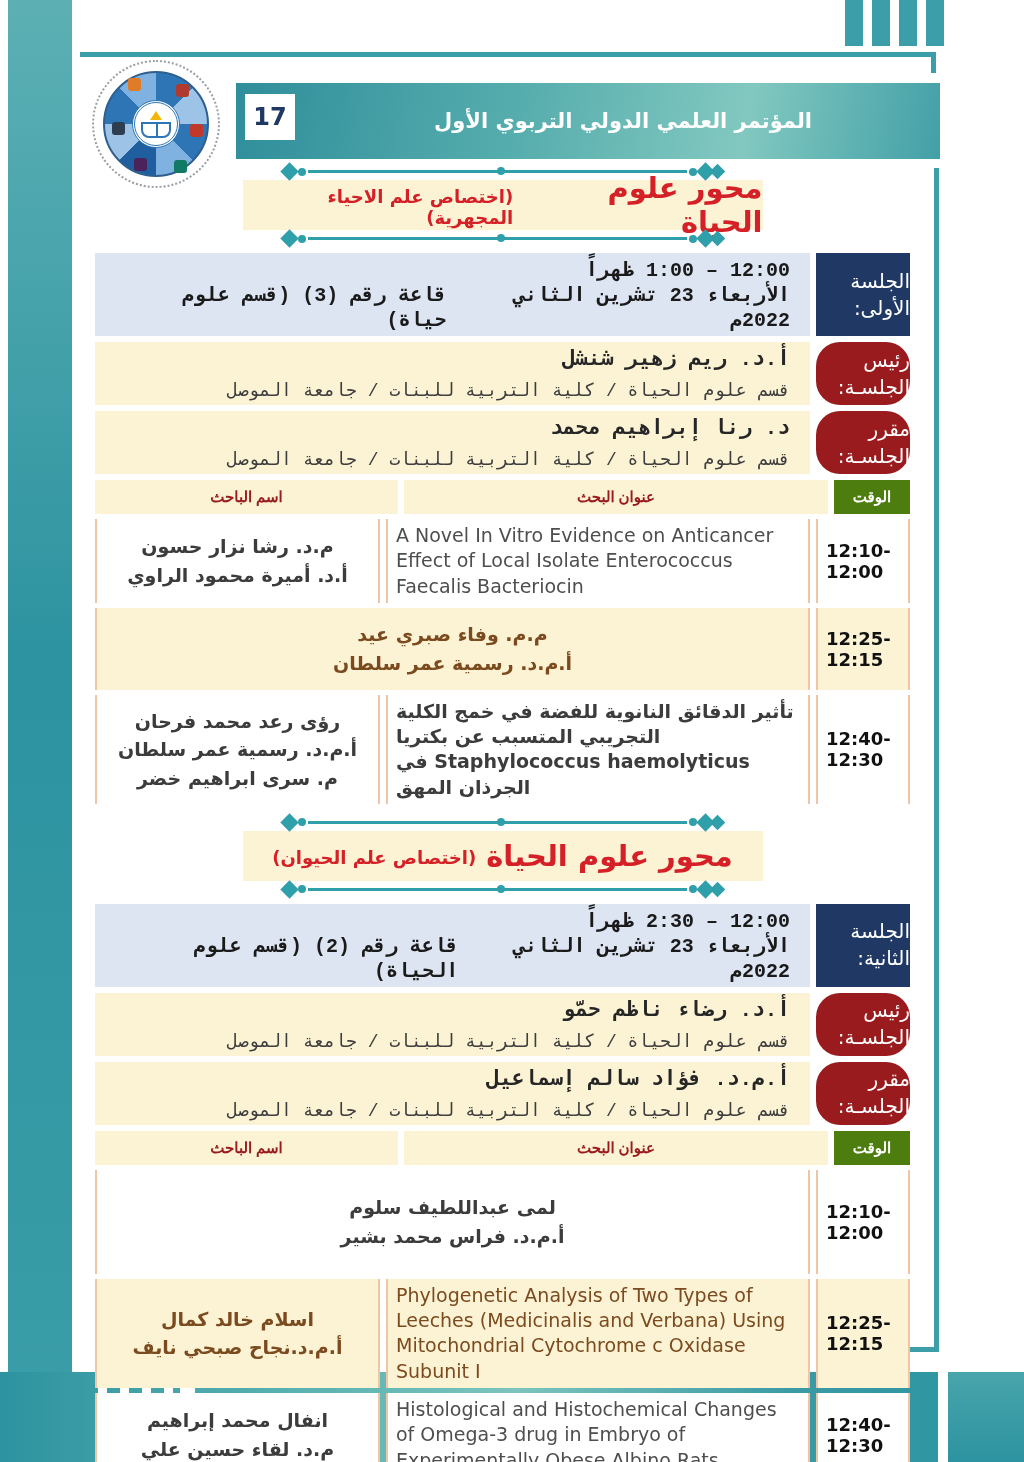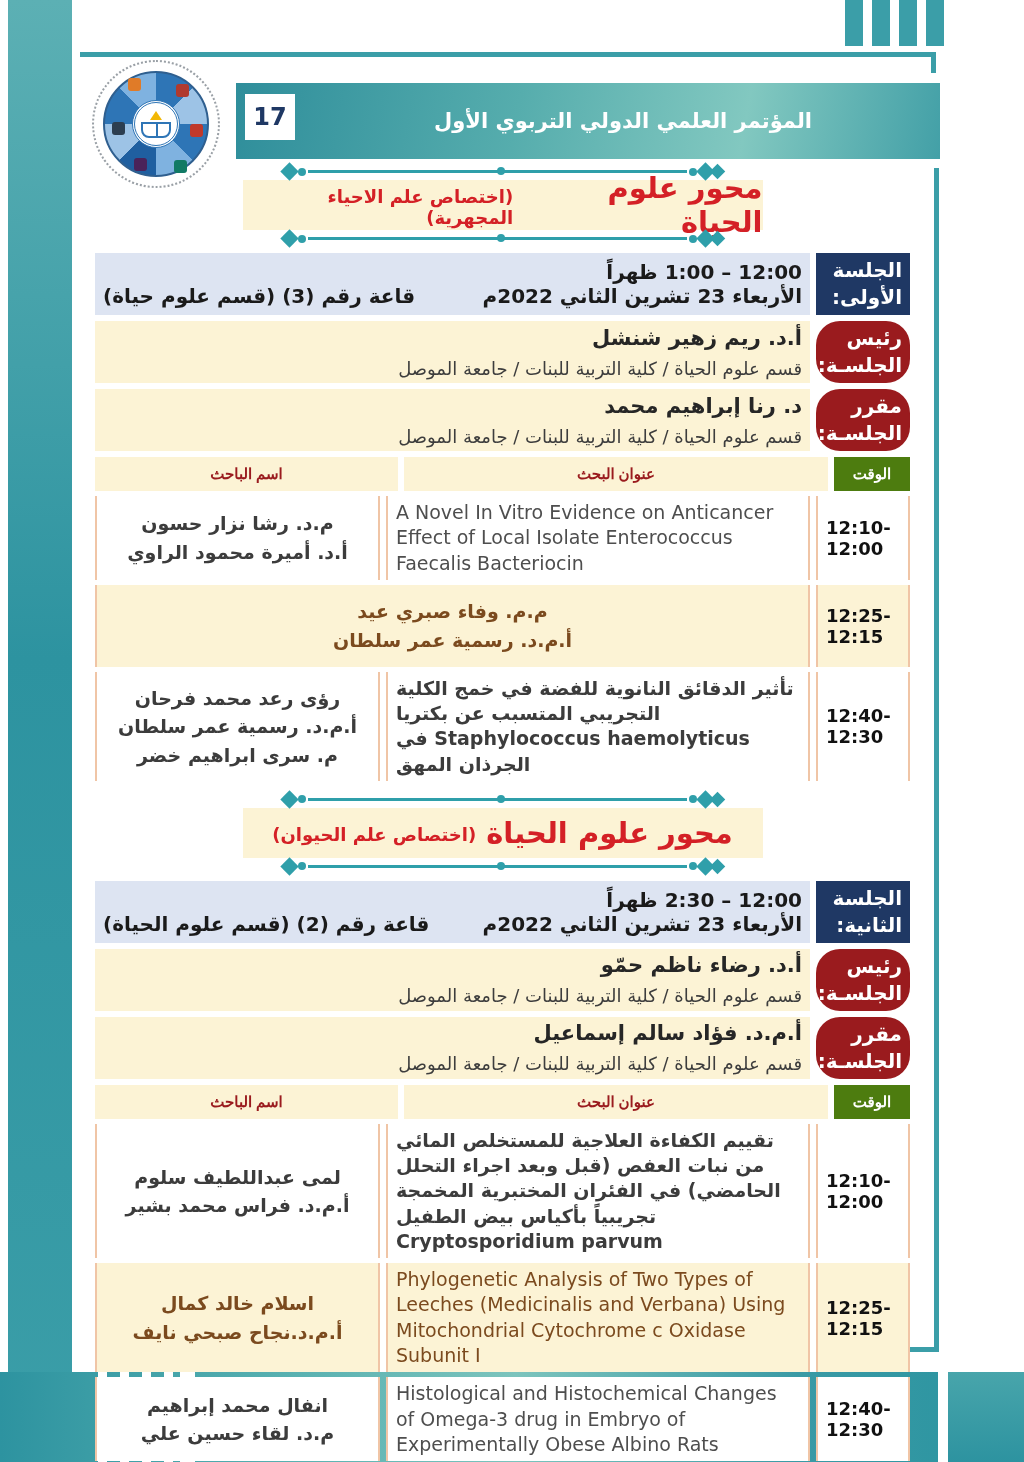--- a/index.html
+++ b/index.html
@@ -65,26 +65,26 @@
   .orn-line:after { content:""; position:absolute; left:50%; top:-3px; width:8px; height:8px; border-radius:50%; background:#2f9faa; }
   .dmd { width:11px; height:11px; background:#2f9faa; transform:rotate(45deg); flex:none; }
   .dmd.big { width:13px; height:13px; }
   .orn-dot { width:8px; height:8px; border-radius:50%; background:#2f9faa; flex:none; margin:0 2px; }
   .axis-title { width:520px; margin:0 auto 2px; background:#fcf3d5; height:50px;
                 display:flex; align-items:center; justify-content:center; gap:10px; direction:rtl; }
   .axis-title .t1 { color:#d42026; font-weight:bold; font-size:29px; }
   .axis-title .t2 { color:#d42026; font-weight:bold; font-size:18px; padding-top:4px; }
 
   .info-row { display:flex; direction:rtl; gap:6px; margin-bottom:6px; }
-  .info-label { width:94px; flex:none; color:#ffffff; font-weight:bold; font-size:20px;
-                padding:4px 8px; box-sizing:border-box; text-align:right; line-height:1.35;
-                display:flex; flex-direction:column; }
+  .info-label { width:94px; flex:none; color:#ffffff; font-weight:normal; font-size:20px;
+                padding:4px 0; box-sizing:border-box; text-align:right; line-height:1.35;
+                display:flex; flex-direction:column; justify-content:center; }
   .navy { background:#1f3864; }
   .dkred { background:#9a1b1e;border-radius:24px; }
-  .info-body { flex:1; padding:4px 8px; box-sizing:border-box; display:flex; flex-direction:column; justify-content:center; }
+  .info-body { flex:1; padding:4px 20px; box-sizing:border-box; display:flex; flex-direction:column; justify-content:center;font-family:Liberation Mono, monospace; }
   .bg-blue { background:#dde4f2; }
   .bg-cream { background:#fcf3d5; }
   .sess-time { font-weight:bold; font-size:20px; color:#1a1a1a; }
   .sess-line2 { display:flex; justify-content:space-between; font-weight:bold; font-size:20px; color:#1a1a1a; }
   .person-name { font-weight:bold; font-size:21px; color:#262626; }
   .person-affil { font-size:18px; color:#3d3d3d; margin-top:8px; }
   .mh58 { min-height:58px; } .mh60 { min-height:60px; }
 
   .thead { display:flex; direction:rtl; gap:6px; margin-bottom:5px; }
   .th { display:flex; align-items:center; justify-content:center; font-weight:bold; font-size:15px; height:34px; box-sizing:border-box;font-family:Liberation Serif, serif; }
@@ -308,21 +308,20 @@
     </div>
 
     <div class="thead">
       <div class="th th-time">الوقت</div>
       <div class="th th-title">عنوان البحث</div>
       <div class="th th-name">اسم الباحث</div>
     </div>
 
     <div class="trow">
       <div class="td td-time row-white mh104">12:10-12:00</div>
-      <div class="td td-title ar txt-dark row-white mh104">تقييم الكفاءة العلاجية للمستخلص المائي من نبات العفص (قبل وبعد اجراء التحلل الحامضي) في الفئران المختبرية المخمجة تجريبياً بأكياس بيض الطفيل Cryptosporidium parvum</div>
       <div class="td td-name txt-dark row-white mh104">
         <span>لمى عبداللطيف سلوم</span>
         <span>أ.م.د. فراس محمد بشير</span>
       </div>
     </div>
 
     <div class="trow">
       <div class="td td-time row-cream mh78">12:25-12:15</div>
       <div class="td td-title en txt-brown row-cream mh78">Phylogenetic Analysis of Two Types of Leeches (Medicinalis and Verbana) Using Mitochondrial Cytochrome c Oxidase Subunit I</div>
       <div class="td td-name txt-brown row-cream mh78">

